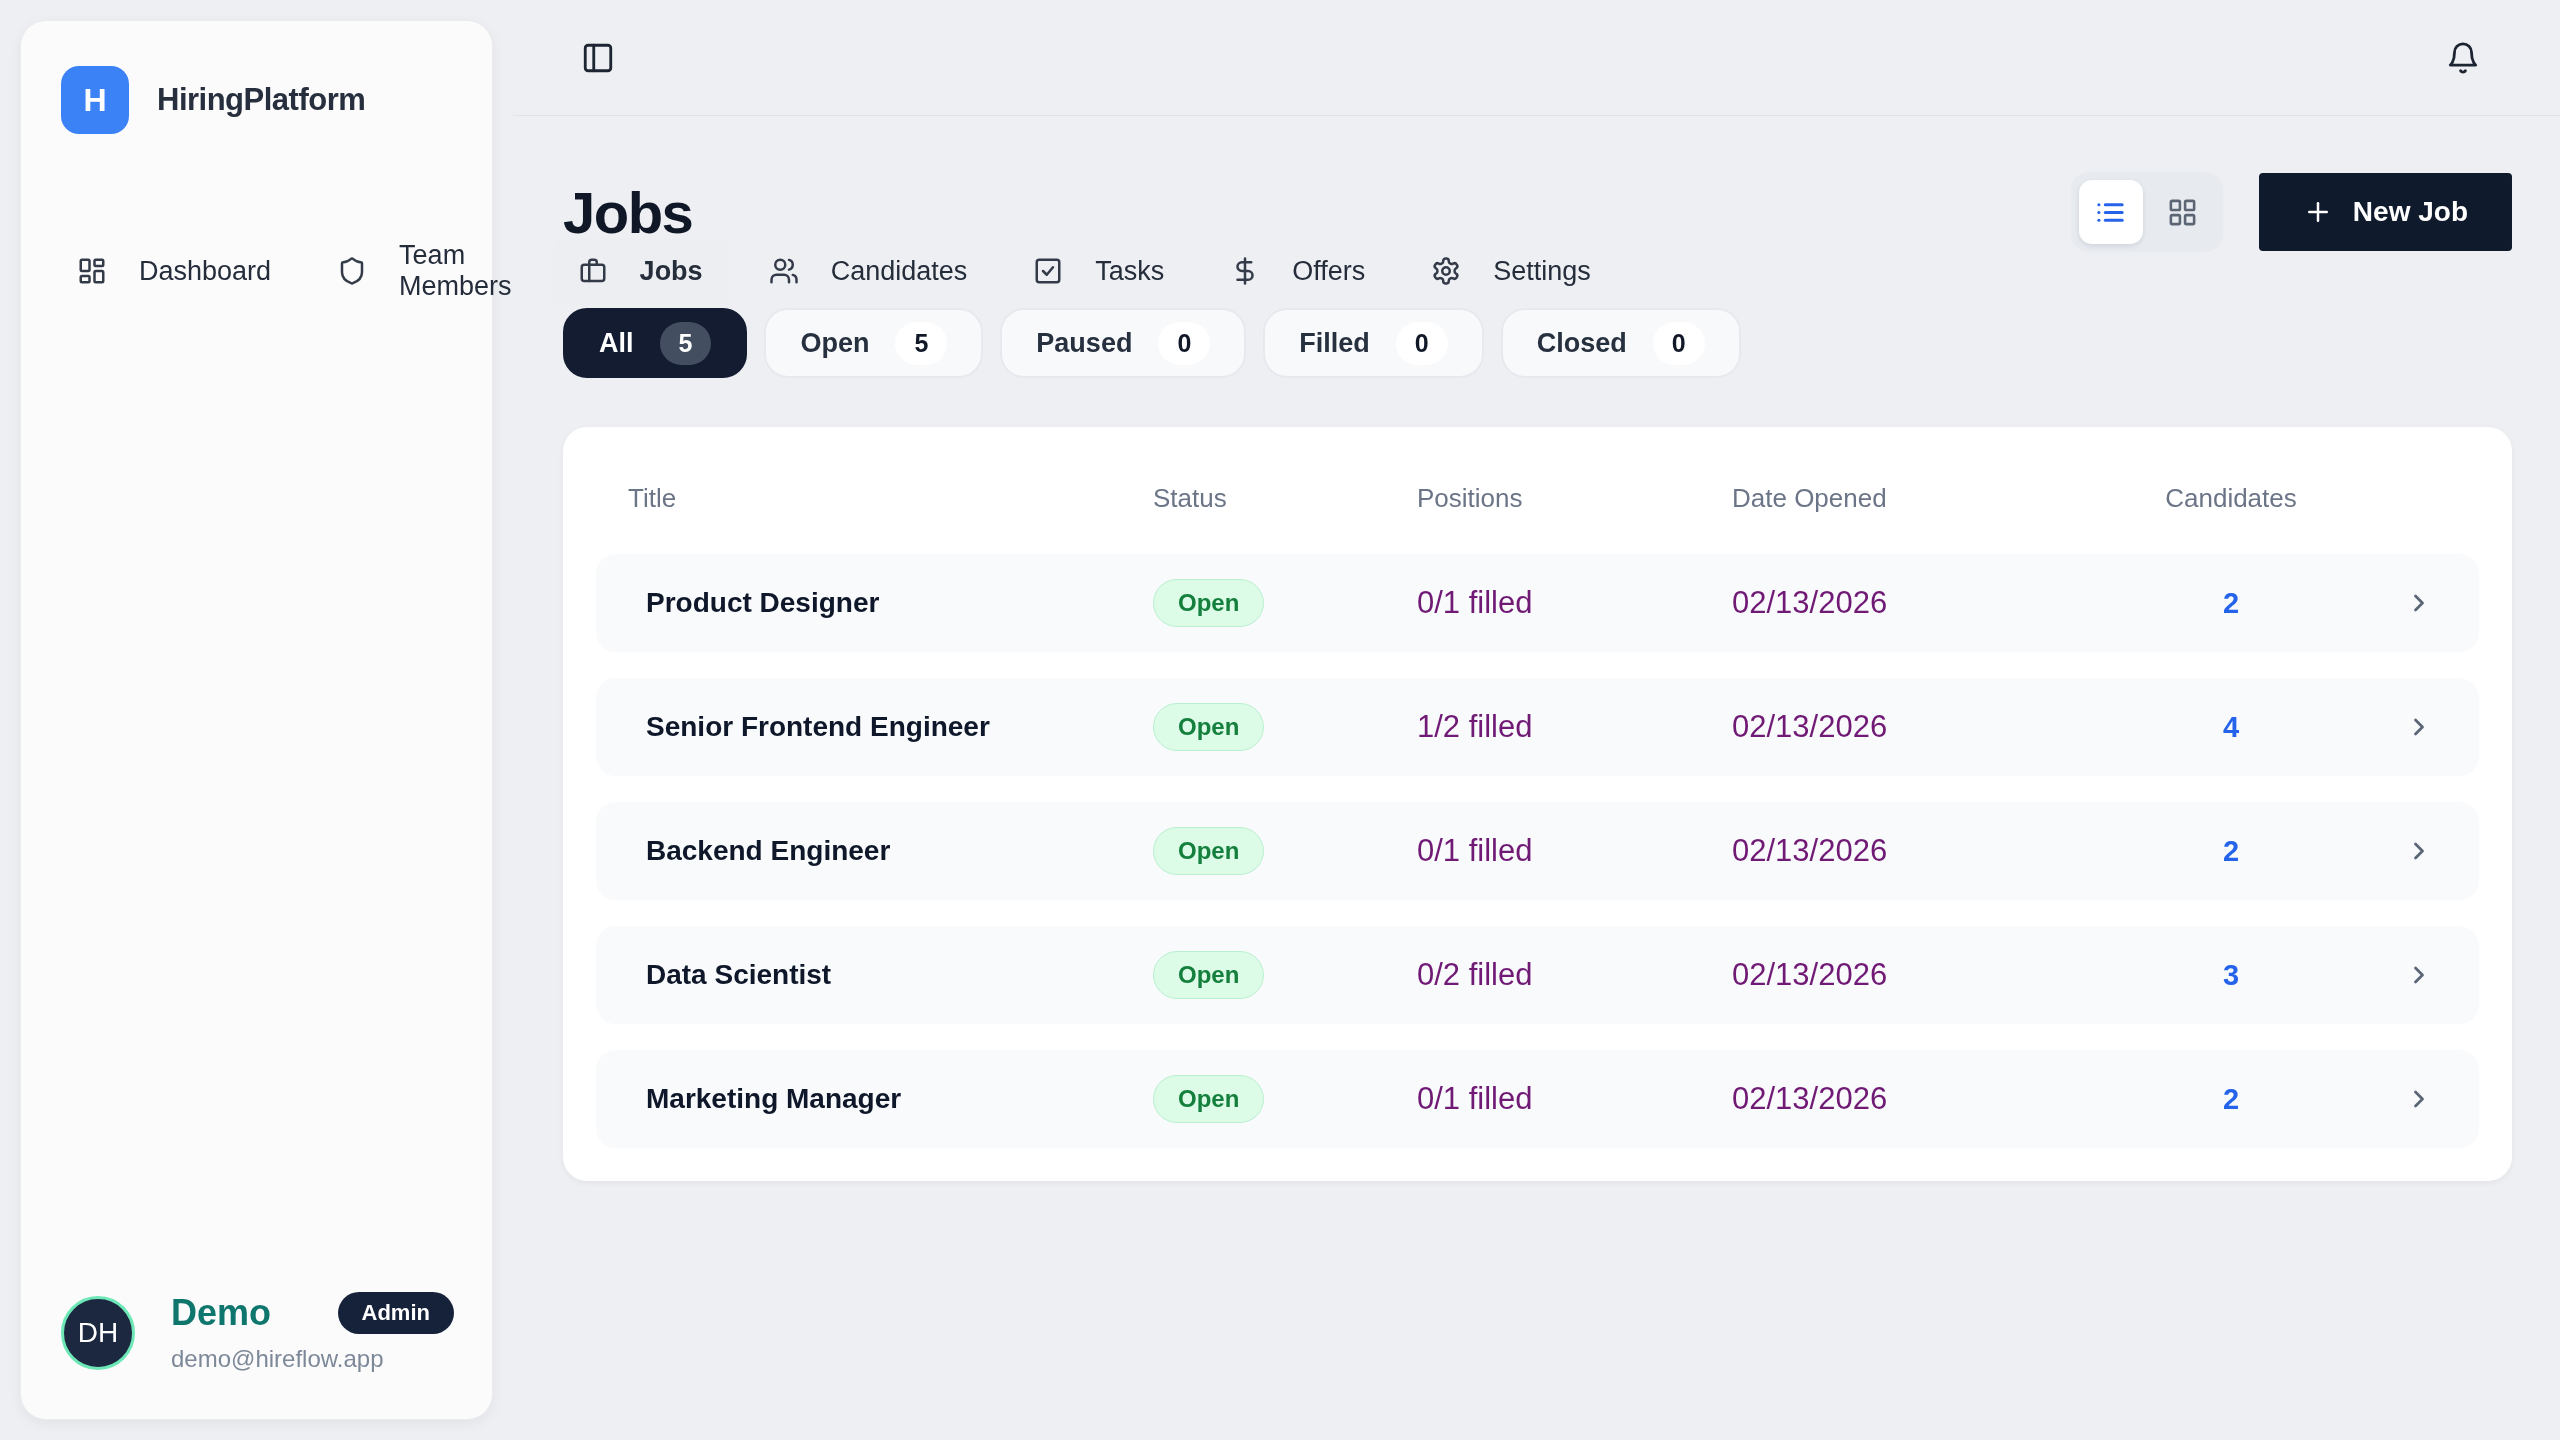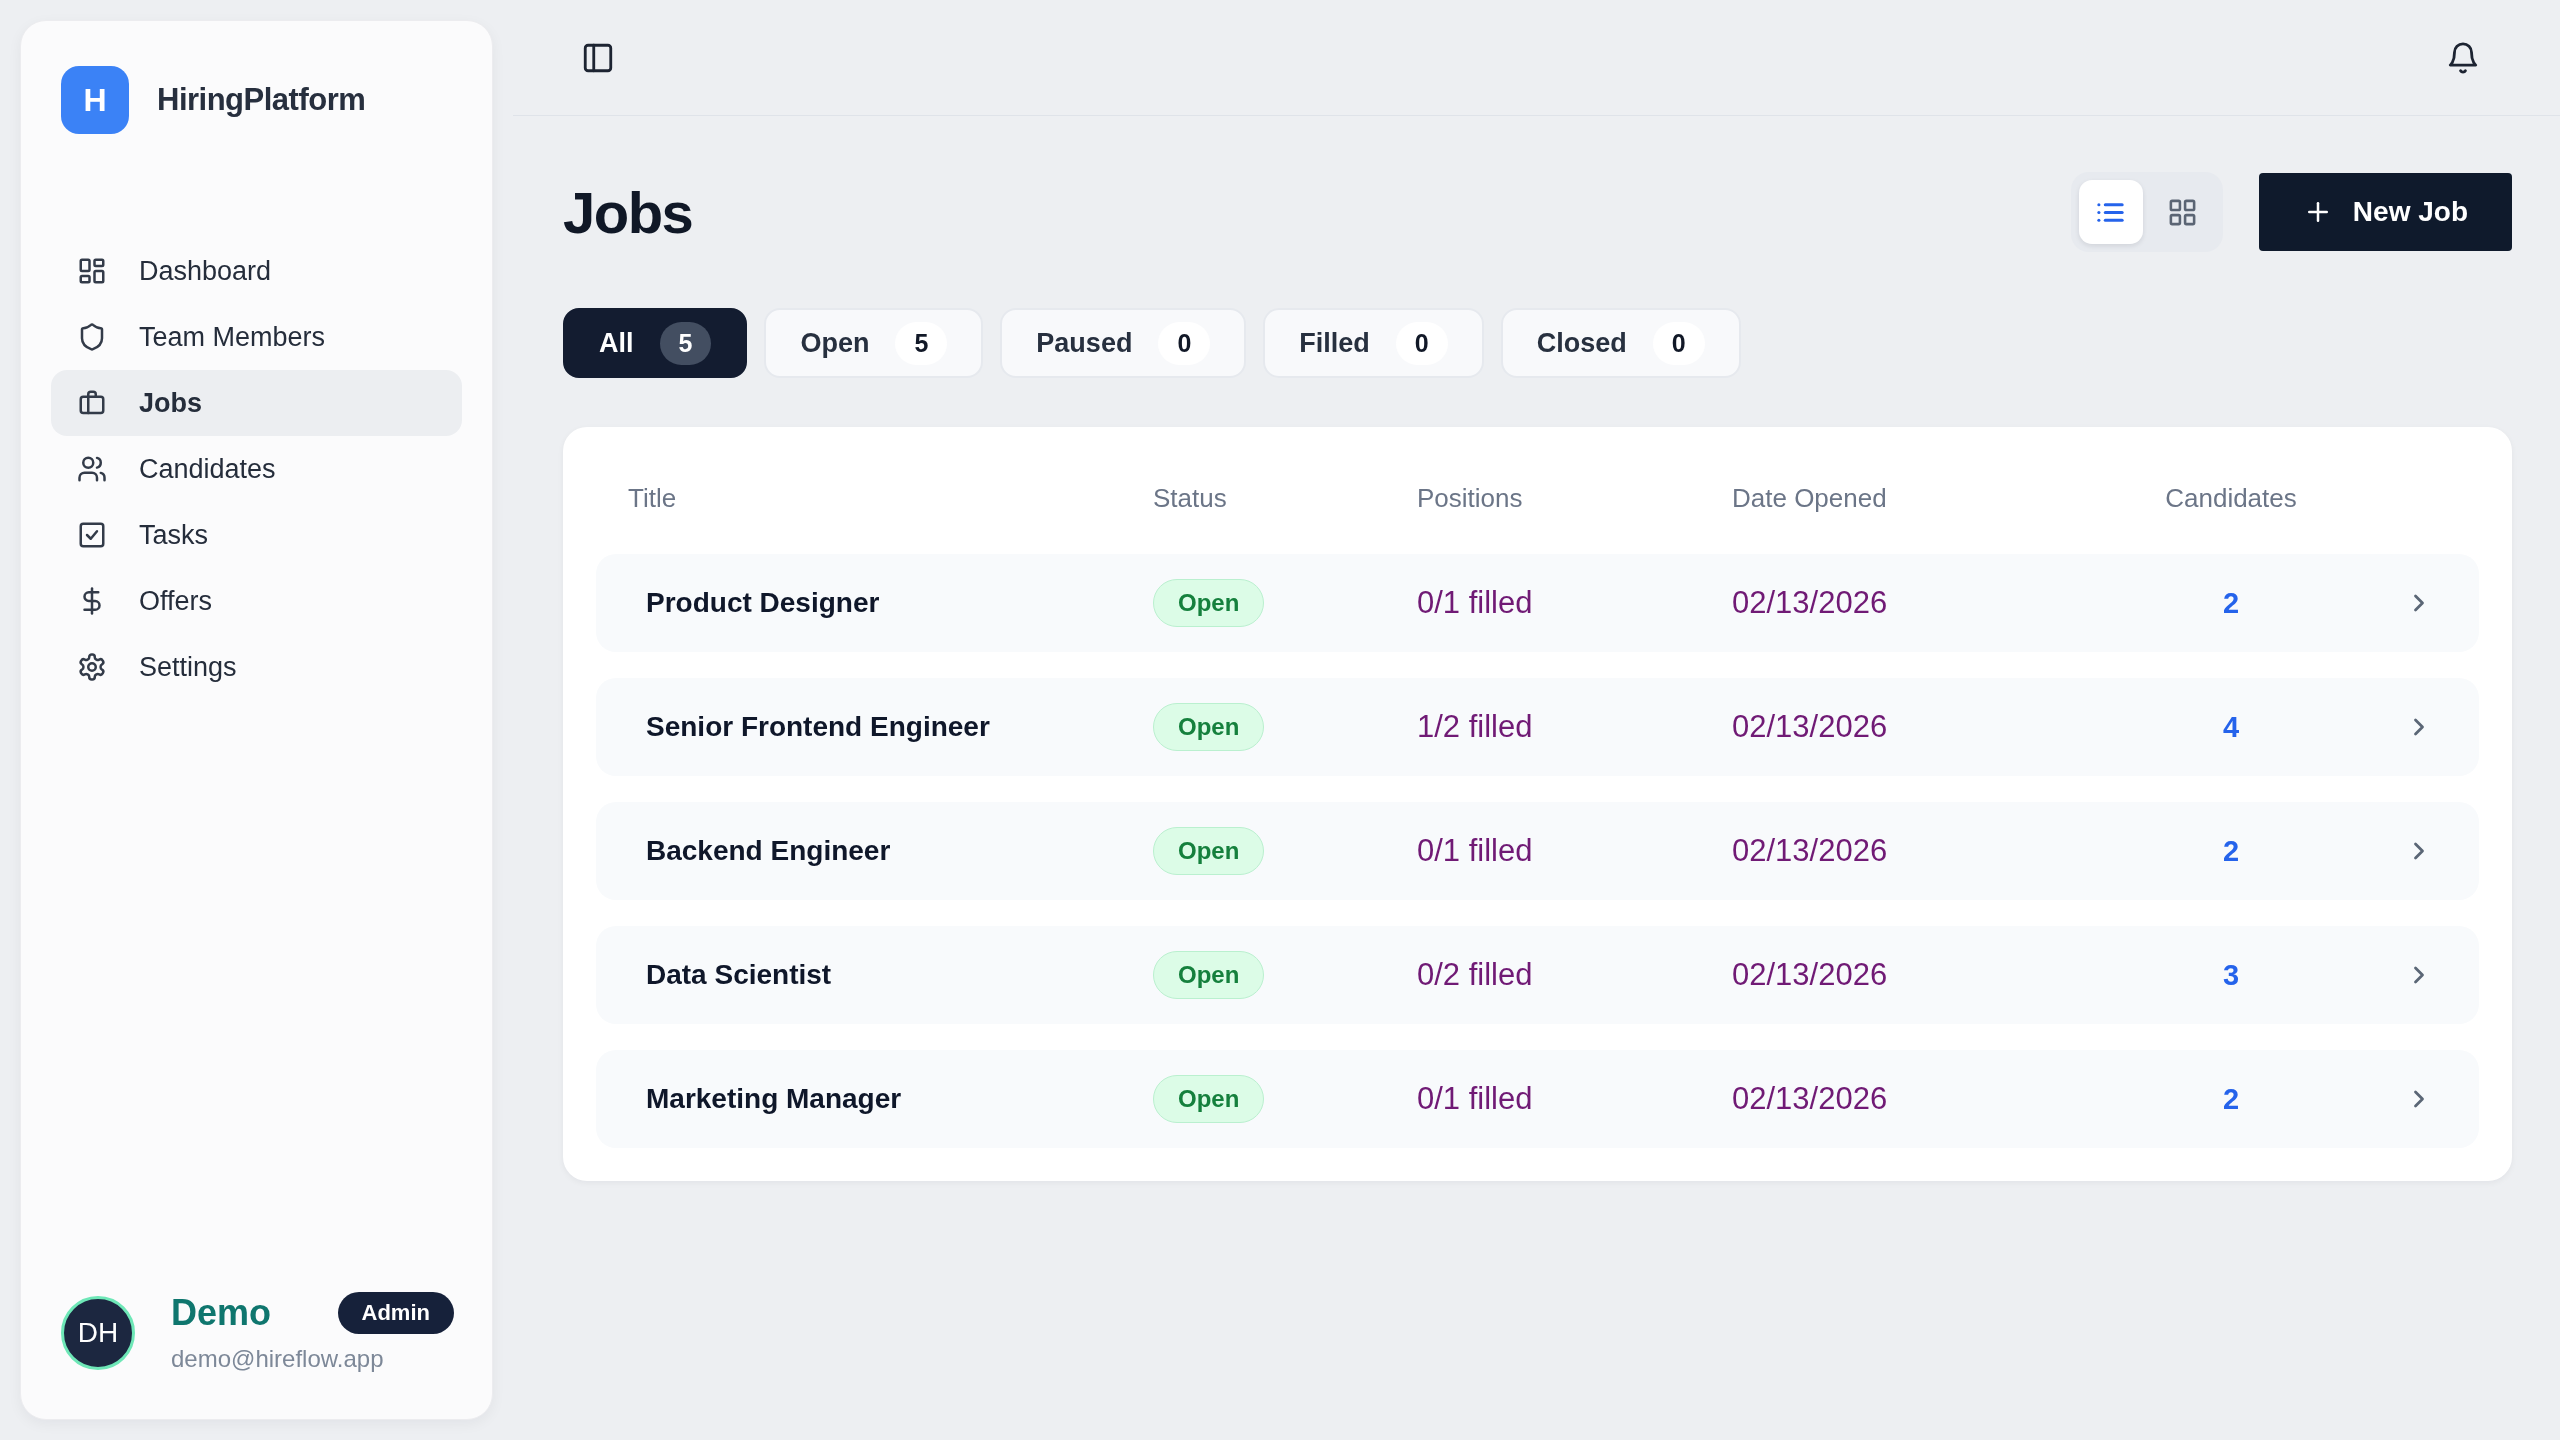--- a/index.html
+++ b/index.html
@@ -18,21 +18,21 @@
     display:flex; flex-direction:column; z-index:2;
   }
   .brand { display:flex; align-items:center; gap:28px; padding:45px 38px 0 40px; }
   .logo {
     width:68px; height:68px; border-radius:18px; background:#3b82f6; color:#fff;
     display:flex; align-items:center; justify-content:center;
     font-size:32px; font-weight:bold; flex:0 0 auto;
   }
   .brand-name { font-size:31px; font-weight:700; color:#272f3e; letter-spacing:-.5px; }
 
-  .nav { margin-top:104px; padding:0 30px; display:flex; flex-direction:column; }
+  .nav { margin-top:104px; padding:0 30px; display:flex; flex-direction:row; gap:14px; }
   .nav-item {
     display:flex; align-items:center; gap:32px; height:66px; padding:0 26px;
     border-radius:16px; font-size:27px; color:#252d3b; cursor:pointer;
   }
   .nav-item.active { background:#eceef1; font-weight:600; }
   .nav-item .nav-ic { width:30px; height:30px; color:#333b49; flex:0 0 auto; }
   .nav-item .nav-ic svg { width:30px; height:30px; }
 
   .sidebar-user { margin-top:auto; padding:0 38px 46px 40px; display:flex; gap:36px; align-items:center; }
   .user-avatar {
@@ -73,21 +73,21 @@
 
   .new-job-btn {
     height:78px; background:#0f1a2c; color:#fff; border:none; border-radius:4px;
     font-size:28px; font-weight:600; display:flex; align-items:center; gap:20px;
     padding:0 44px; cursor:pointer; font-family:inherit;
   }
   .new-job-btn svg { width:30px; height:30px; }
 
   .filters { display:flex; gap:17px; margin-top:56px; }
   .filter-pill {
-    height:70px; border-radius:16px; padding:0 34px; display:flex; align-items:center;
+    height:70px; border-radius:24px; padding:0 34px; display:flex; align-items:center;
     gap:26px; font-size:27px; font-weight:600; color:#27303f; background:#f8f9fb;
     border:2px solid #e6e9ee; cursor:pointer; font-family:inherit;
   }
   .filter-pill .count {
     font-size:25px; font-weight:600; padding:7px 19px; border-radius:999px;
     background:#ffffff; color:#111827;
   }
   .filter-pill.active { background:#131c30; border-color:#131c30; color:#fff; }
   .filter-pill.active .count { background:#434e61; color:#fff; }
 

